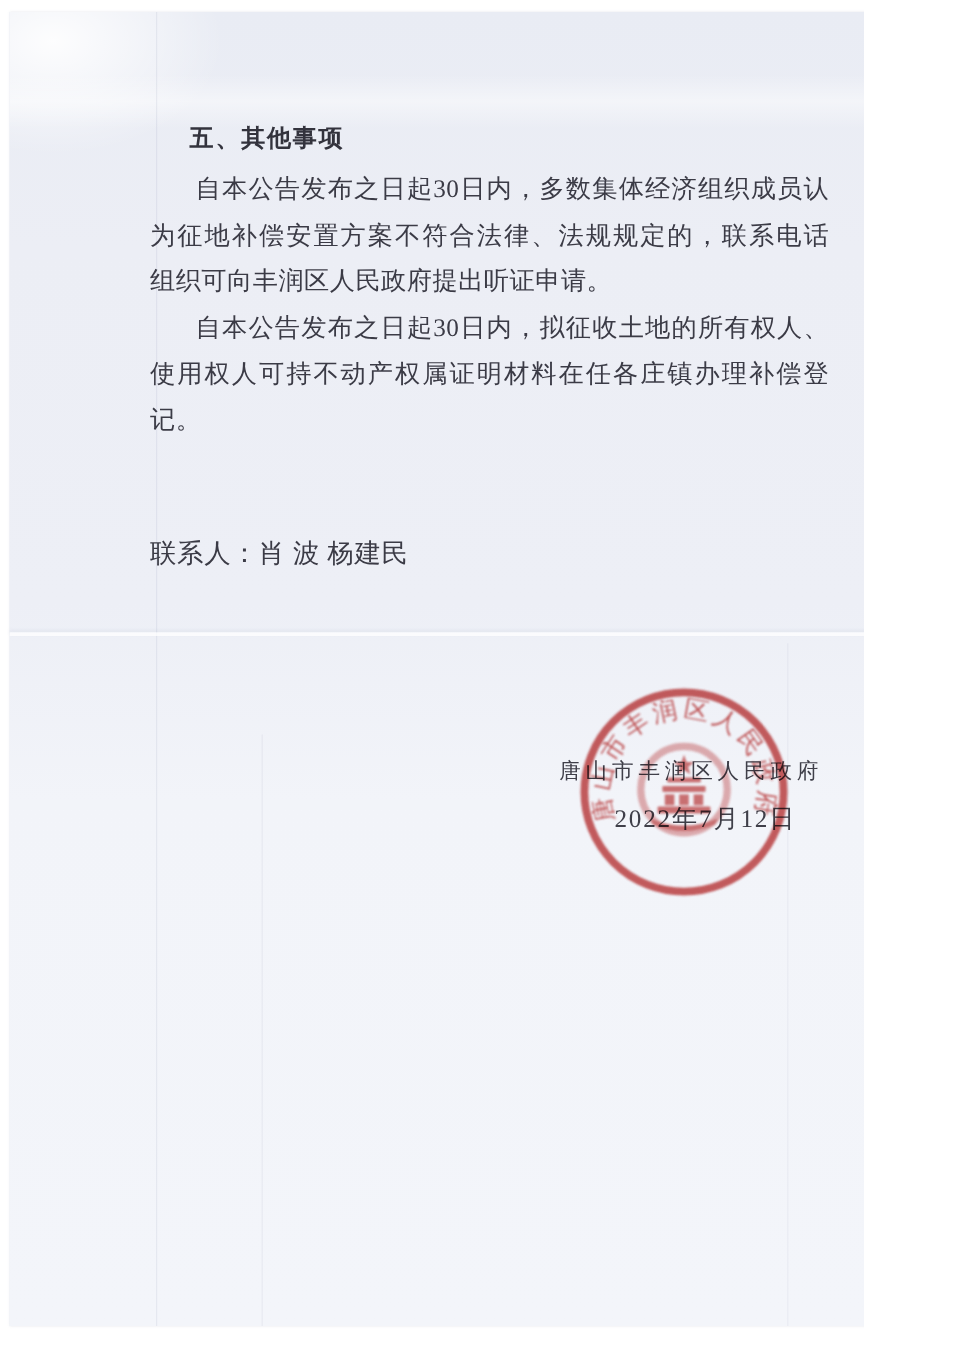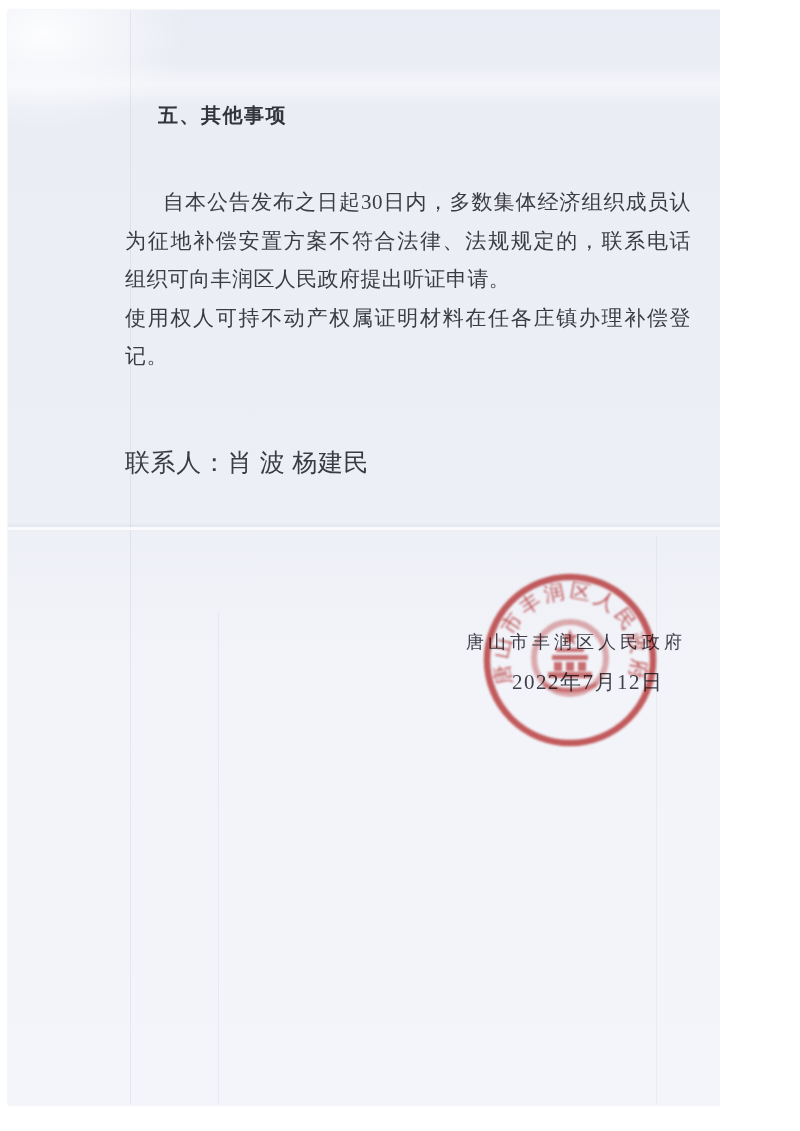--- a/index.html
+++ b/index.html
@@ -35,24 +35,24 @@
     position:absolute;left:150px;top:92px;
     font-family:"Liberation Sans","DejaVu Sans",sans-serif;
     font-weight:700;font-size:20px;letter-spacing:1.5px;color:#33333d;
   }
   .bodyblock{
     position:absolute;left:117px;top:128px;width:566px;
     font-size:21px;line-height:38.5px;letter-spacing:0.4px;
   }
   .line{white-space:pre;}
   .line.fit{white-space:normal;text-align:justify;text-align-last:justify;}
-  .line.ind{text-indent:38px;margin-top:45px;}
+  .line.ind{text-indent:38px;}
   .contact{
     position:absolute;left:117px;top:436px;width:566px;height:30px;
-    font-size:25px;letter-spacing:0.6px;
+    font-size:22px;letter-spacing:0.6px;
   }
   .contact .persons{position:absolute;left:0;top:0;}
   .contact .phone{position:absolute;left:312px;top:0;}
   .signature{
     position:absolute;left:458px;top:620px;
     font-size:18px;letter-spacing:4px;color:#3f3f49;white-space:pre;
   }
   .sigdate{
     position:absolute;left:504px;top:658px;
     font-size:21px;letter-spacing:1.5px;color:#3f3f49;white-space:pre;
@@ -73,20 +73,21 @@
     <div class="v-crease c2"></div>
     <div class="v-crease c3"></div>
     <div class="h-fold"></div>
 
     <div class="heading txt">五、其他事项</div>
 
     <div class="bodyblock txt">
       <div class="line fit ind">自本公告发布之日起30日内，多数集体经济组织成员认</div>
       <div class="line fit">为征地补偿安置方案不符合法律、法规规定的，联系电话</div>
       <div class="line">组织可向丰润区人民政府提出听证申请。</div>
+      <div class="line fit ind">自本公告发布之日起30日内，拟征收土地的所有权人、</div>
       <div class="line fit">使用权人可持不动产权属证明材料在任各庄镇办理补偿登</div>
       <div class="line">记。</div>
     </div>
 
     <div class="contact txt">
       <span class="persons">联系人：肖 波  杨建民</span>
     </div>
 
     <div class="signature">唐山市丰润区人民政府</div>
     <div class="sigdate">2022年7月12日</div>

